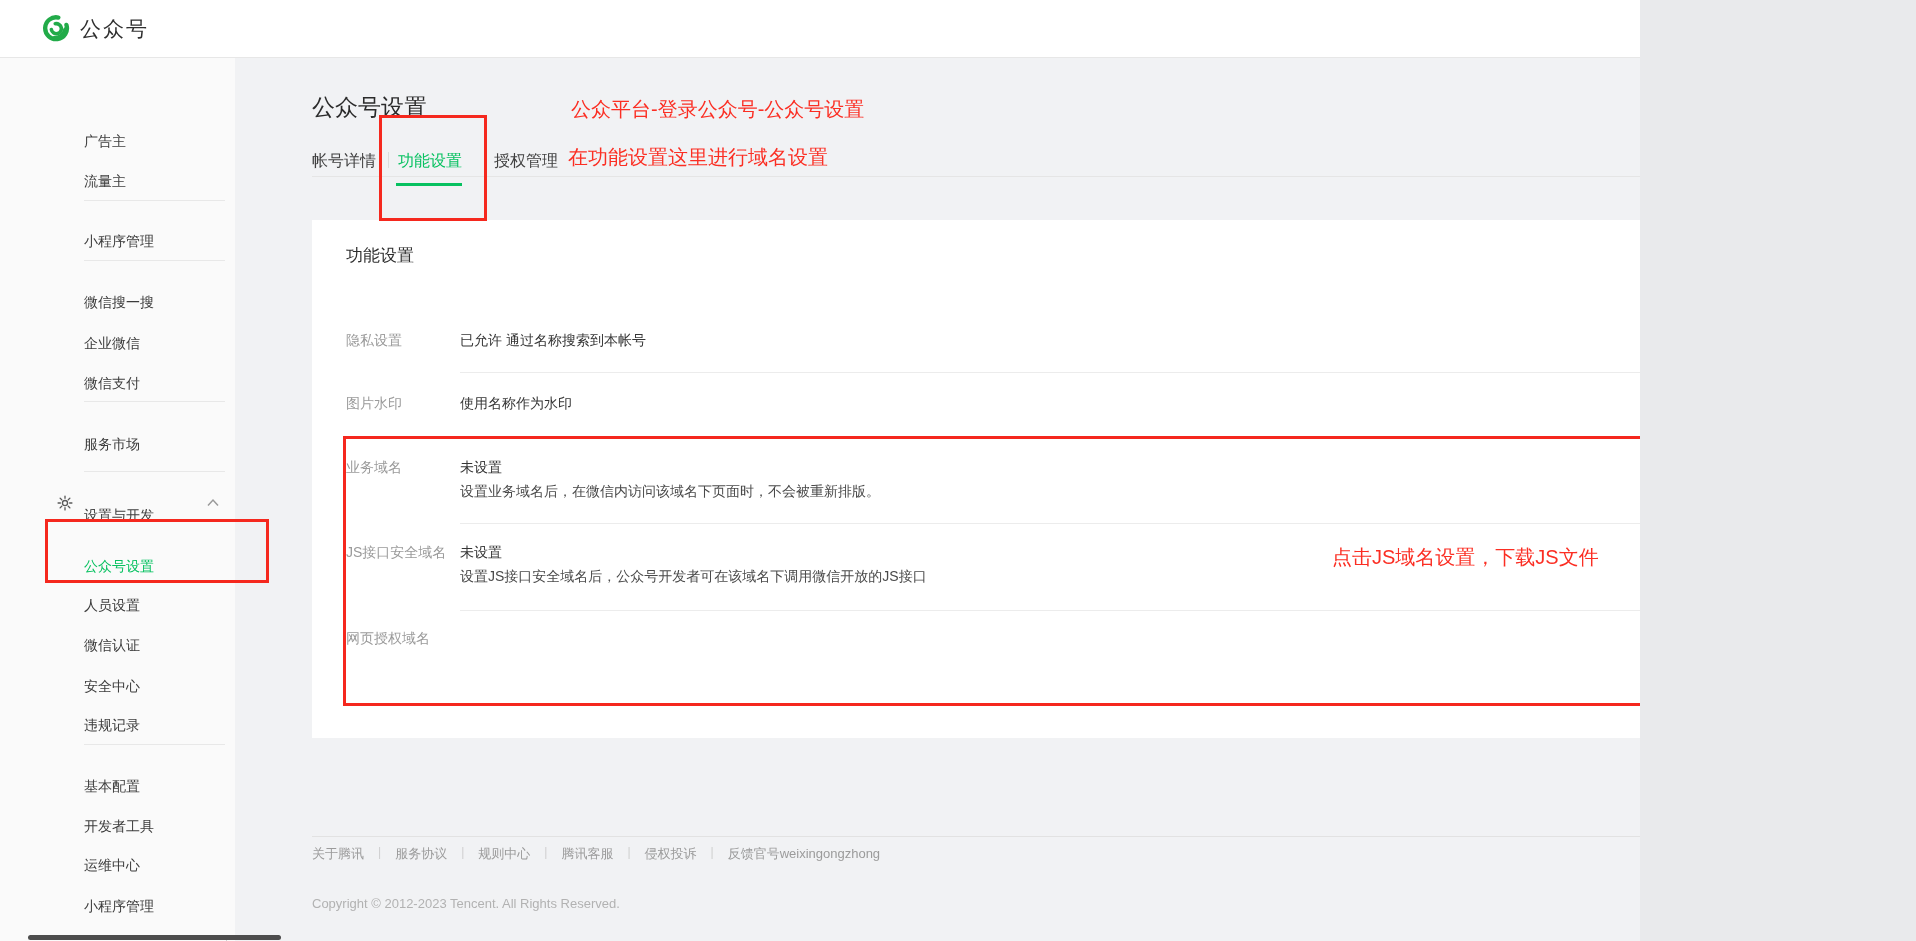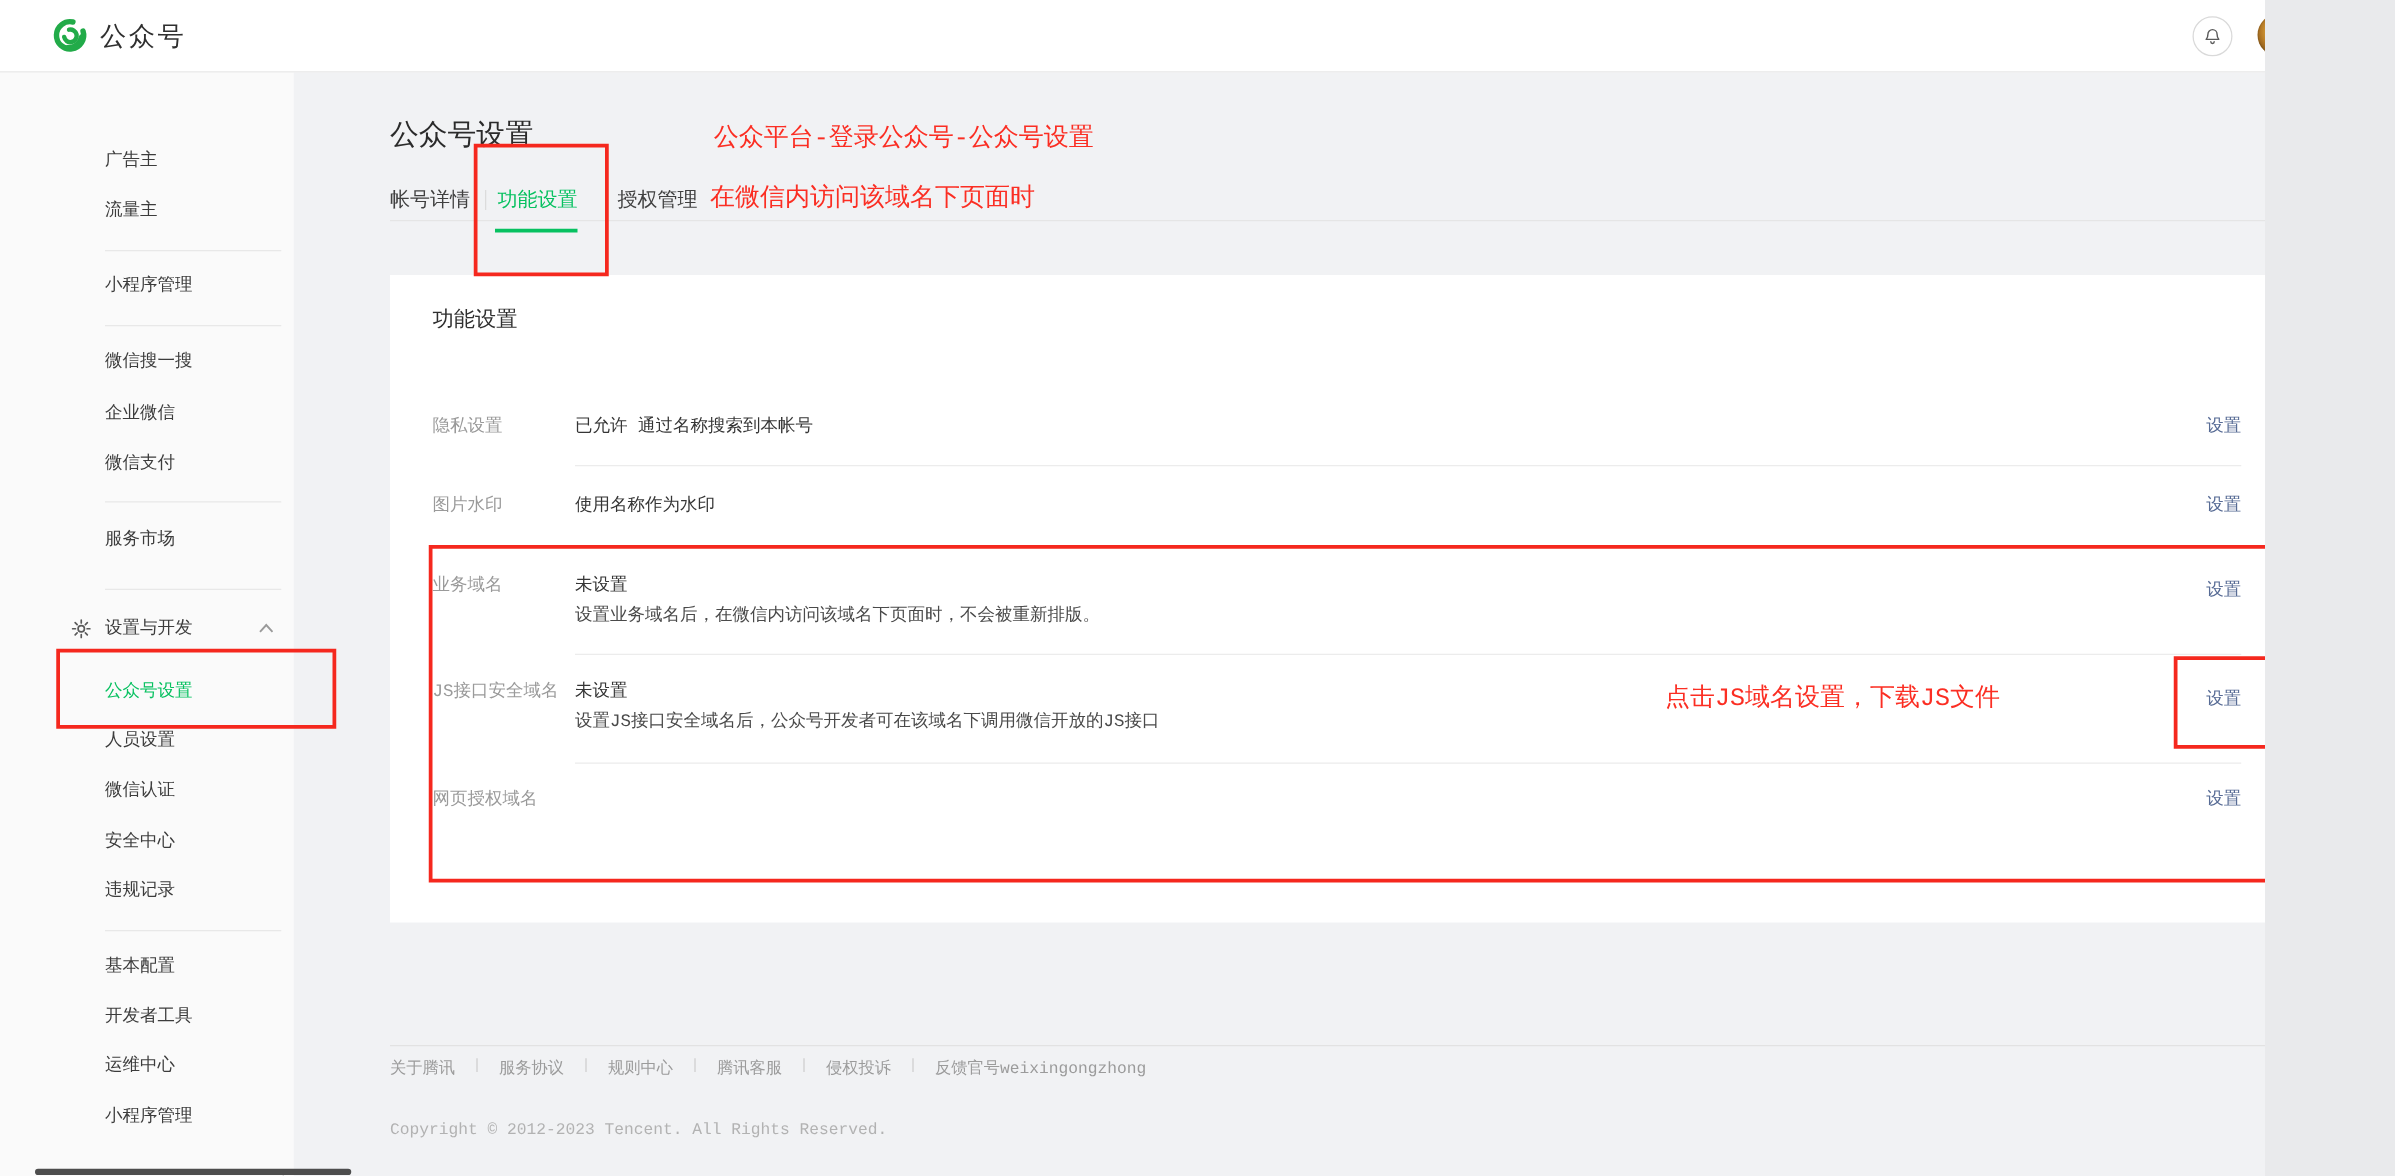--- a/index.html
+++ b/index.html
@@ -1,33 +1,33 @@
 <!DOCTYPE html>
 <html><head>
 <meta charset="utf-8">
 <style>
   html,body{margin:0;padding:0;background:#e9eaec;}
-  .page{position:relative;width:1812px;height:941px;overflow:hidden;
-        font-family:Liberation Mono, monospace;
+  .page{position:relative;width:1640px;height:941px;overflow:hidden;
+        font-family:Liberation Sans, sans-serif;
         background:#f1f2f4;color:#353535;}
   
   .header{position:absolute;left:0;top:0;width:1916px;height:57px;background:#fff;
           border-bottom:1px solid #e7e7e7;z-index:30;}
   .logo{position:absolute;left:42px;top:14px;width:28px;height:28px;}
   .logo-text{position:absolute;left:80px;top:15px;font-size:21px;color:#2f2f2f;letter-spacing:2px;}
   .bell-wrap{position:absolute;left:1754px;top:13px;width:30px;height:30px;border:1px solid #d9d9d9;
              border-radius:50%;display:flex;align-items:center;justify-content:center;background:#fff;cursor:pointer;}
   .avatar{position:absolute;left:1806px;top:11px;width:34px;height:34px;border-radius:50%;
           background:radial-gradient(circle at 50% 42%, #f2c661 0%, #e0a63e 30%, #b57a26 55%, #6f4716 85%, #573510 100%);
           box-shadow:inset 0 0 0 1px rgba(0,0,0,.08);cursor:pointer;}
   .hdr-chevron{position:absolute;left:1850px;top:24px;}
   
   .sidebar{position:absolute;left:0;top:57px;width:235px;height:884px;background:#fafafa;}
   .sb-item{position:absolute;left:84px;height:20px;line-height:20px;font-size:14px;color:#3c3c3c;
-           white-space:nowrap;cursor:pointer;}
+           white-space:nowrap;cursor:pointer;margin-top:12px;}
   .sb-item.active{color:#07c160;}
   .sb-section-icon{position:absolute;left:56px;width:18px;height:18px;}
   .sb-chevron{position:absolute;left:206px;width:14px;height:9px;}
   .sb-divider{position:absolute;left:84px;width:141px;height:1px;background:#e8e8e8;}
   .sb-redbox{position:absolute;left:45px;top:462px;width:218px;height:58px;border:3px solid #f5281e;z-index:20;}
   .new-feature{position:absolute;left:48px;top:879px;width:177px;height:51px;border:1px dashed #cfcfcf;
                border-radius:4px;display:flex;align-items:center;cursor:pointer;background:#fafafa;}
   .hscroll{position:absolute;left:28px;top:935px;width:253px;height:5px;background:#4d4d4d;border-radius:3px;z-index:40;cursor:pointer;}
   
   .page-title{position:absolute;left:312px;top:92px;font-size:23px;color:#2b2b2b;}
@@ -125,21 +125,21 @@
 
     <div class="new-feature">
       
       
     </div>
   </div>
   <div class="hscroll"></div>
 
   <div class="page-title">公众号设置</div>
   <div class="annotation" style="left:571px;top:96px">公众平台-登录公众号-公众号设置</div>
-  <div class="annotation" style="left:568px;top:144px">在微信内访问该域名下页面时</div>
+  <div class="annotation" style="left:568px;top:144px">在功能设置这里进行域名设置</div>
 
   <div class="tab" style="left:312px">帐号详情</div>
   <div class="tab-sep" style="left:388px"></div>
   <div class="tab active" style="left:398px">功能设置</div>
   <div class="tab-sep" style="left:484px"></div>
   <div class="tab" style="left:494px">授权管理</div>
   <div class="tabs-border"></div>
   <div class="tab-underline"></div>
   <div class="anno-box" style="left:379px;top:115px;width:102px;height:100px"></div>
 

